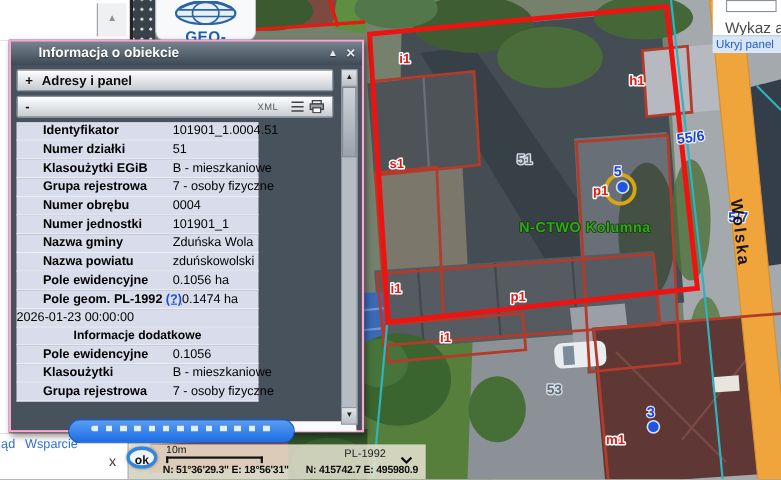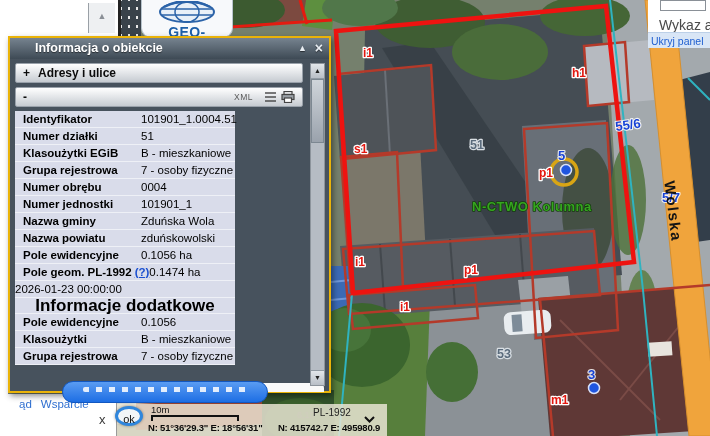--- a/index.html
+++ b/index.html
@@ -33,60 +33,60 @@
   
   #tr-panel{position:absolute;left:648px;top:0;width:62px;height:48px;background:#ffffff;}
   #tr-input{position:absolute;left:12px;top:0;width:46px;height:11px;border:1px solid #8a9097;background:#fff;box-sizing:border-box;}
   #tr-label{position:absolute;left:11px;top:17px;font-size:14px;color:#4a4a4a;white-space:nowrap;}
   #tr-hide{position:absolute;left:0;bottom:0;width:73px;height:16px;background:#d9e6f6;border-top:1px solid #bcd0e8;
     color:#1f5fd0;font-size:10.5px;line-height:16px;padding-left:3px;box-sizing:border-box;white-space:nowrap;}
 
   
   #left-strip{position:absolute;left:0;top:37px;width:8px;height:357px;background:#ffffff;}
   #bl-panel{position:absolute;left:0;top:394px;width:117px;height:42px;background:#ffffff;border-right:1px solid #9a9a9a;box-sizing:border-box;}
-  #bl-panel .links{position:absolute;left:19px;top:4px;font-size:11.5px;color:#2f6fd0;white-space:nowrap;text-align:center;}
+  #bl-panel .links{position:absolute;left:1px;top:4px;font-size:11.5px;color:#2f6fd0;white-space:nowrap;text-align:center;}
   #bl-panel .links span{margin-right:9px;}
   #bl-close{position:absolute;left:99px;top:20px;font-size:13px;color:#3a3a3a;line-height:12px;}
 
   
   #panel{position:absolute;left:8px;top:36px;width:323px;height:357px;background:#47525d;
-    border:2px solid #eab308;box-sizing:border-box;box-shadow:2px 3px 6px rgba(0,0,0,.45);}
+    border:2px solid #f9a8d4;box-sizing:border-box;box-shadow:2px 3px 6px rgba(0,0,0,.45);}
   #panel-header{height:21px;background:linear-gradient(#76838f,#3e4a55);color:#fff;font-weight:bold;
     font-size:12.5px;line-height:21px;padding-left:25px;position:relative;text-shadow:0 1px 1px rgba(0,0,0,.5);}
   #panel-collapse{position:absolute;right:22px;top:0;font-size:9px;color:#e8edf2;cursor:pointer;}
   #panel-close{position:absolute;right:6px;top:0;font-size:14px;color:#e8edf2;cursor:pointer;}
   .sect{margin:4px 26px 0 5px;height:20px;background:linear-gradient(#ffffff,#c6cbd1);
     border:1px solid #99a1aa;border-radius:2px;display:flex;align-items:center;
     font-weight:bold;font-size:12px;color:#0c0c0c;padding:0 7px;box-sizing:border-box;}
   .sect .pfx{width:15px;font-weight:bold;}
   .sect .sp{flex:1;}
   .sect .xml{font-size:8.5px;color:#5a5a5a;letter-spacing:.5px;margin-right:7px;font-weight:normal;}
   .sect svg{margin-left:4px;}
   #tbl{margin:4px 0 0 5px;width:220px;}
   .row{display:flex;align-items:center;background:#d9dcea;border-bottom:1px solid #eef0f6;height:16px;font-size:11.5px;}
-  .row .lbl{flex:0 0 118px;font-weight:bold;padding-left:8px;color:#000;white-space:nowrap;}
+  .row .lbl{flex:0 0 118px;font-weight:bold;padding-left:24px;color:#000;white-space:nowrap;}
   .row .hlp{color:#1a4fd0;text-decoration:underline;margin-left:3px;font-weight:bold;}
   .row .val{color:#000;white-space:nowrap;}
   .extra-head{background:#d9dcea;border-bottom:1px solid #eef0f6;height:15px;line-height:15px;
-    text-align:center;font-weight:bold;font-size:17px;color:#000;}
+    text-align:center;font-weight:bold;font-size:11px;color:#000;}
   #footer-btn{position:absolute;left:52px;top:343px;width:206px;height:22px;border-radius:11px;
     background:linear-gradient(#5a9cf2,#1d6ee4);border:1px solid #1257c0;box-sizing:border-box;overflow:hidden;}
   #footer-btn .smudge{height:5px;margin:5px 20px 0;border-radius:2px;opacity:.9;
     background:repeating-linear-gradient(90deg,rgba(255,255,255,.95) 0 6px,rgba(255,255,255,0) 6px 13px);}
   #footer-white{position:absolute;left:162px;top:345px;width:152px;height:9px;background:#fafafa;border-radius:5px 5px 0 0;}
   #sb{position:absolute;right:4px;top:25px;bottom:5px;width:15px;background:#b6bcc4;border:1px solid #8d949c;box-sizing:border-box;}
   .sb-btn{height:14px;background:linear-gradient(#e2e6ea,#b9bfc7);text-align:center;font-size:7px;color:#222;line-height:14px;}
   #sb-up{border-bottom:1px solid #919aa3;}
   #sb-down{position:absolute;bottom:0;left:0;right:0;border-top:1px solid #919aa3;}
   #sb-thumb{position:absolute;top:15px;left:0;right:0;height:64px;background:linear-gradient(#cfd4da,#9aa2ac);border:1px solid #7c8791;box-sizing:border-box;}
 
   
   #bar{position:absolute;left:117px;top:404px;width:270px;height:32px;background:rgba(236,231,214,.83);}
   #ok-btn{position:absolute;left:-2px;top:2px;width:28px;height:20px;border-radius:50%;background:#f2f5f7;
-    border:3px solid #2f86dd;box-sizing:border-box;font-weight:normal;font-size:11px;text-align:center;
+    border:3px solid #2f86dd;box-sizing:border-box;font-weight:bold;font-size:11px;text-align:center;
     line-height:21px;color:#111;box-shadow:0 0 3px rgba(0,0,0,.4);}
   #scale{position:absolute;left:34px;top:1px;width:88px;text-align:left;font-size:9.5px;color:#111;line-height:9px;}
   #scale .bracket{border-top:2px solid #111;border-left:2px solid #111;border-right:2px solid #111;height:4px;margin-top:1px;}
   #crs{position:absolute;left:196px;top:3px;font-size:10px;color:#222;}
   #crs-chev{position:absolute;left:247px;top:5px;}
   #coords{position:absolute;left:31px;top:18px;font-size:9.5px;font-weight:bold;color:#0a0a0a;white-space:nowrap;letter-spacing:-.2px;}
   #coords .plane{margin-left:13px;}
 </style>
 </head>
 <body>
@@ -216,21 +216,21 @@
 
   <div id="panel">
     <div id="panel-header">
       <span>Informacja o obiekcie</span>
       <span id="panel-collapse">▲</span>
       <span id="panel-close">×</span>
     </div>
 
     <div class="sect">
       <span class="pfx">+</span>
-      <span>Adresy i ulice</span>
+      <span>Adresy i panel</span>
     </div>
 
     <div class="sect">
       <span class="pfx">-</span>
       <span class="sp"></span>
       <span class="xml">XML</span>
       <svg width="13" height="12" viewBox="0 0 13 12">
         <line x1="1" y1="2" x2="12" y2="2" stroke="#444" stroke-width="1.4"></line>
         <line x1="1" y1="6" x2="12" y2="6" stroke="#444" stroke-width="1.4"></line>
         <line x1="1" y1="10" x2="12" y2="10" stroke="#444" stroke-width="1.4"></line>

